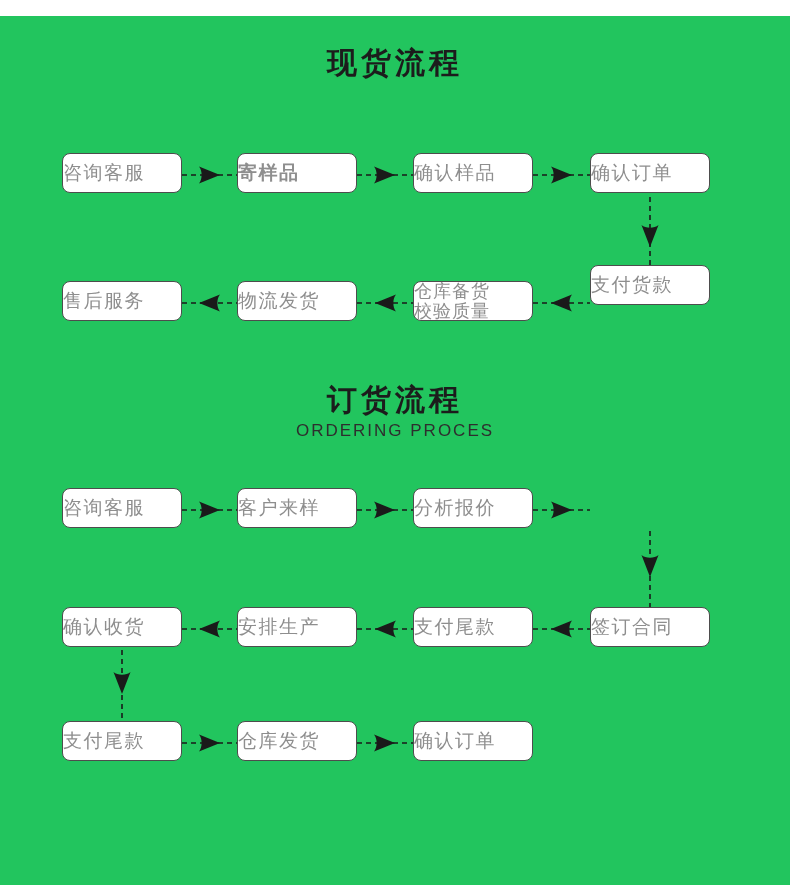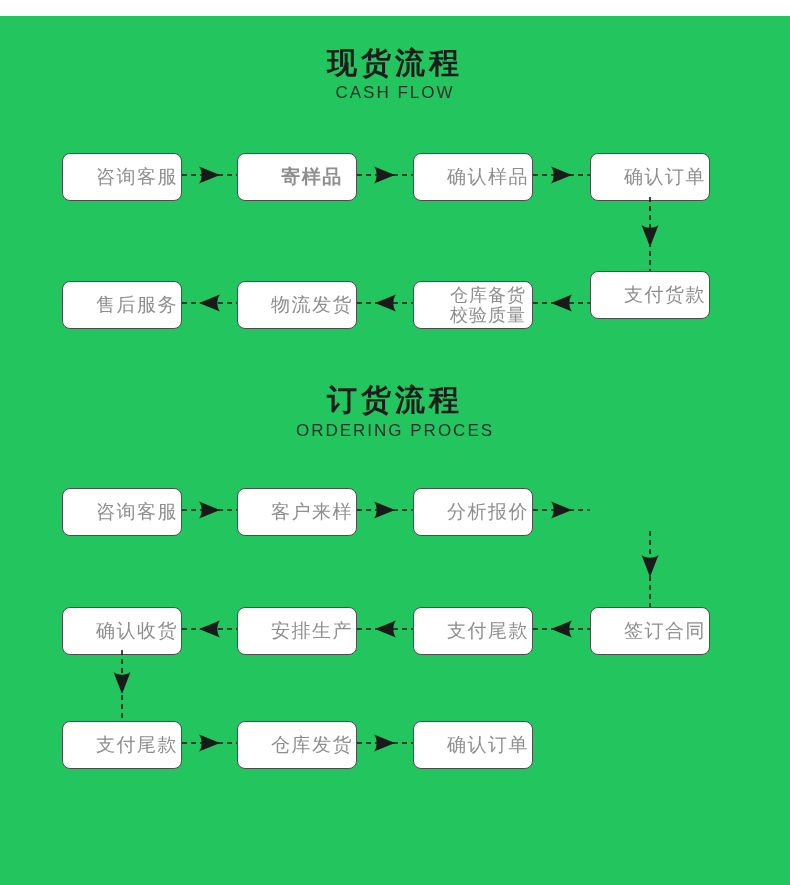--- a/index.html
+++ b/index.html
@@ -19,42 +19,40 @@
     color:#1c1c1c;letter-spacing:4px;
   }
   .flow-subtitle{
     position:absolute;left:0;width:100%;
     text-align:center;
     font-size:17px;font-weight:400;
     color:#2e2e2e;letter-spacing:2px;
   }
   .box{
     position:absolute;
-    width:120px;height:48px;
+    width:120px;height:40px;
     box-sizing:border-box;
     border:1.5px solid #4d4d4d;
     border-radius:8px;
     background:#ffffff;
     display:flex;flex-direction:column;
-    align-items:center;justify-content:center;
+    align-items:flex-start;justify-content:center;
     font-size:19px;color:#8e8e8e;
     letter-spacing:1.5px;line-height:22px;
     white-space:nowrap;
-    padding-left:30px;
   }
   .box.two-line{font-size:18px;line-height:20px;letter-spacing:1px;}
   .arr{position:absolute;display:block;}
 </style>
 </head>
 <body>
 
 <div class="canvas">
 
   <div class="flow-title" style="top:27px;">现货流程</div>
-  <div class="flow-subtitle" style="top:67px;">CASH FLOW</div>
 
   <div class="box" style="left:62px;top:137px;">
     <span>咨询客服</span>
   </div>
   <div class="box" style="left:237px;top:137px;font-weight:bold;">
     <span>寄样品</span>
   </div>
   <div class="box" style="left:413px;top:137px;">
     <span>确认样品</span>
   </div>
@@ -83,21 +81,21 @@
   <div class="box" style="left:62px;top:265px;">
     <span>售后服务</span>
   </div>
   <div class="box" style="left:237px;top:265px;">
     <span>物流发货</span>
   </div>
   <div class="box two-line" style="left:413px;top:265px;">
     <span>仓库备货</span>
     <span>校验质量</span>
   </div>
-  <div class="box" style="left:590px;top:255px;">
+  <div class="box" style="left:590px;top:249px;">
     <span>支付货款</span>
   </div>
 
   <svg class="arr" style="left:182px;top:277px;" width="55" height="20" viewBox="0 0 55 20">
     <line x1="0" y1="10" x2="55" y2="10" stroke="#1a1a1a" stroke-width="1.6" stroke-dasharray="5 4"></line>
     <path d="M38,1.5 C34.5,5.5 34.5,14.5 38,18.5 L17,10 Z" fill="#1a1a1a"></path>
   </svg>
   <svg class="arr" style="left:357px;top:277px;" width="56" height="20" viewBox="0 0 56 20">
     <line x1="0" y1="10" x2="56" y2="10" stroke="#1a1a1a" stroke-width="1.6" stroke-dasharray="5 4"></line>
     <path d="M39,1.5 C35.5,5.5 35.5,14.5 39,18.5 L18,10 Z" fill="#1a1a1a"></path>

